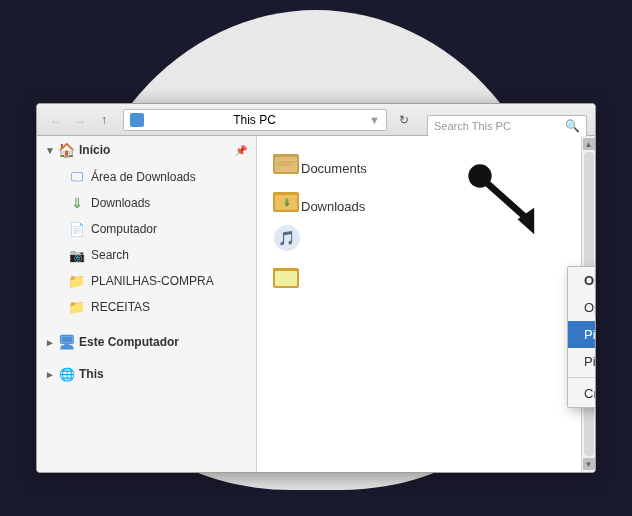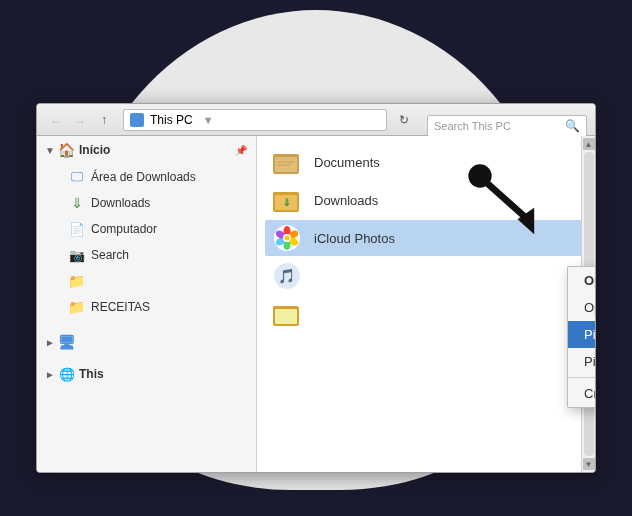--- a/index.html
+++ b/index.html
@@ -70,20 +70,21 @@
       flex: 1;
       height: 22px;
       border: 1px solid #bbb;
       background: #fff;
       display: flex;
       align-items: center;
       padding: 0 6px;
       font-size: 12px;
       border-radius: 2px;
       gap: 6px;
+      justify-content: space-between;
     }
 
     .address-icon {
       width: 14px; height: 14px;
       background: #4a90d9;
       border-radius: 2px;
       flex-shrink: 0;
     }
 
     .search-bar {
@@ -169,25 +170,25 @@
     }
 
     .file-grid {
       display: flex;
       flex-direction: column;
       gap: 2px;
     }
 
     .file-item {
       display: flex;
-      align-items: center;
+      align-items: flex-end;
       padding: 4px 8px;
       border-radius: 2px;
       cursor: pointer;
-      gap: 13px;
+      gap: 0;
       font-size: 13px;
       color: #333;
       height: 36px;
     }
 
     .file-icon {
       width: 28px; height: 28px;
       flex-shrink: 0;
       display: flex; align-items: center; justify-content: center;
     }
@@ -311,33 +312,35 @@
 
       <div class="sidebar-item">
         <span style="width:10px;"></span>
         <span class="sidebar-icon" style="font-size:13px;color:#d04040;">📷</span>
         <span>Search</span>
       </div>
 
       <div class="sidebar-item">
         <span style="width:10px;"></span>
         <span class="sidebar-icon icon-folder-yellow">📁</span>
+        <span>PLANILHAS-COMPRA</span>
       </div>
 
       <div class="sidebar-item">
         <span style="width:10px;"></span>
         <span class="sidebar-icon icon-folder-yellow">📁</span>
         <span>RECEITAS</span>
       </div>
 
       <div style="height:8px;"></div>
 
       <div class="sidebar-header">
         <span class="expand-arrow">►</span>
         <span class="sidebar-icon icon-computer">🖥</span>
+        <span>Este Computador</span>
       </div>
 
       <div style="height:4px;"></div>
 
       <div class="sidebar-header">
         <span class="expand-arrow">►</span>
         <span class="sidebar-icon" style="font-size:13px;color:#888;">🌐</span>
         <span>This</span>
       </div>
     </div>
@@ -363,38 +366,20 @@
             <svg width="28" height="24" viewBox="0 0 28 24">
               <rect x="0" y="4" width="26" height="20" rx="2" fill="#d4a030"></rect>
               <rect x="0" y="4" width="10" height="4" rx="2" fill="#d4a030"></rect>
               <rect x="2" y="7" width="22" height="15" rx="1" fill="#ecc060"></rect>
               <text x="14" y="18" text-anchor="middle" font-size="10" fill="#4a9040" font-weight="bold">⇓</text>
             </svg>
           </div>
           <span>Downloads</span>
         </div>
 
-        <div class="file-item icloud-selected">
-          <div class="file-icon">
-            <svg width="28" height="28" viewBox="0 0 28 28">
-
-              <circle cx="14" cy="14" r="13" fill="white"></circle>
-
-              <ellipse cx="14" cy="7" rx="3.5" ry="5" fill="#ff3b30"></ellipse>
-              <ellipse cx="20.5" cy="10.5" rx="3.5" ry="5" transform="rotate(60 20.5 10.5)" fill="#ff9500"></ellipse>
-              <ellipse cx="20.5" cy="17.5" rx="3.5" ry="5" transform="rotate(120 20.5 17.5)" fill="#ffcc00"></ellipse>
-              <ellipse cx="14" cy="21" rx="3.5" ry="5" transform="rotate(180 14 21)" fill="#4cd964"></ellipse>
-              <ellipse cx="7.5" cy="17.5" rx="3.5" ry="5" transform="rotate(240 7.5 17.5)" fill="#5ac8fa"></ellipse>
-              <ellipse cx="7.5" cy="10.5" rx="3.5" ry="5" transform="rotate(300 7.5 10.5)" fill="#af52de"></ellipse>
-              <circle cx="14" cy="14" r="4" fill="white"></circle>
-              <circle cx="14" cy="14" r="2.5" fill="#ffcc00"></circle>
-            </svg>
-          </div>
-          <span>iCloud Photos</span>
-        </div>
 
         <div class="file-item">
           <div class="file-icon">
             <svg width="28" height="28" viewBox="0 0 28 28">
               <circle cx="14" cy="14" r="13" fill="#e0e8f8"></circle>
               <text x="14" y="19" text-anchor="middle" font-size="14" fill="#5a7ab0">🎵</text>
             </svg>
           </div>
           <span style="color:#333;font-size:13px;"></span>
         </div>

